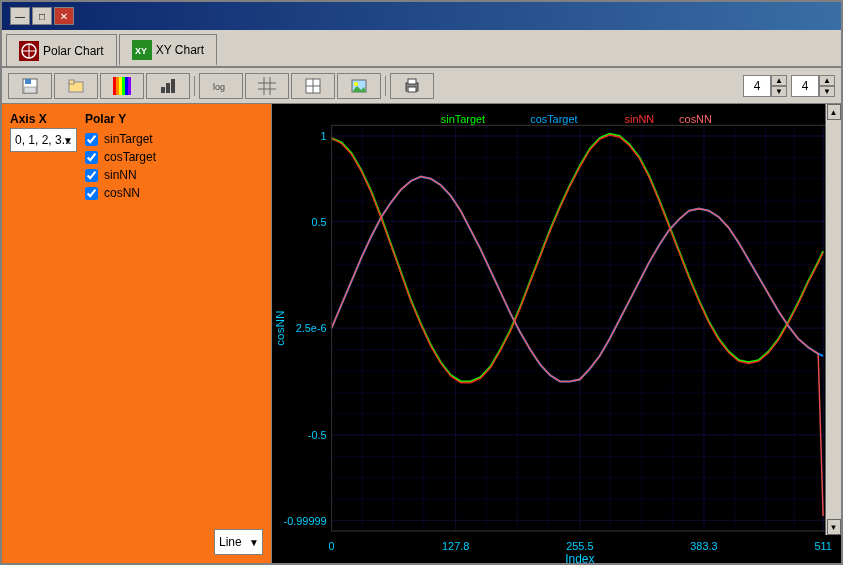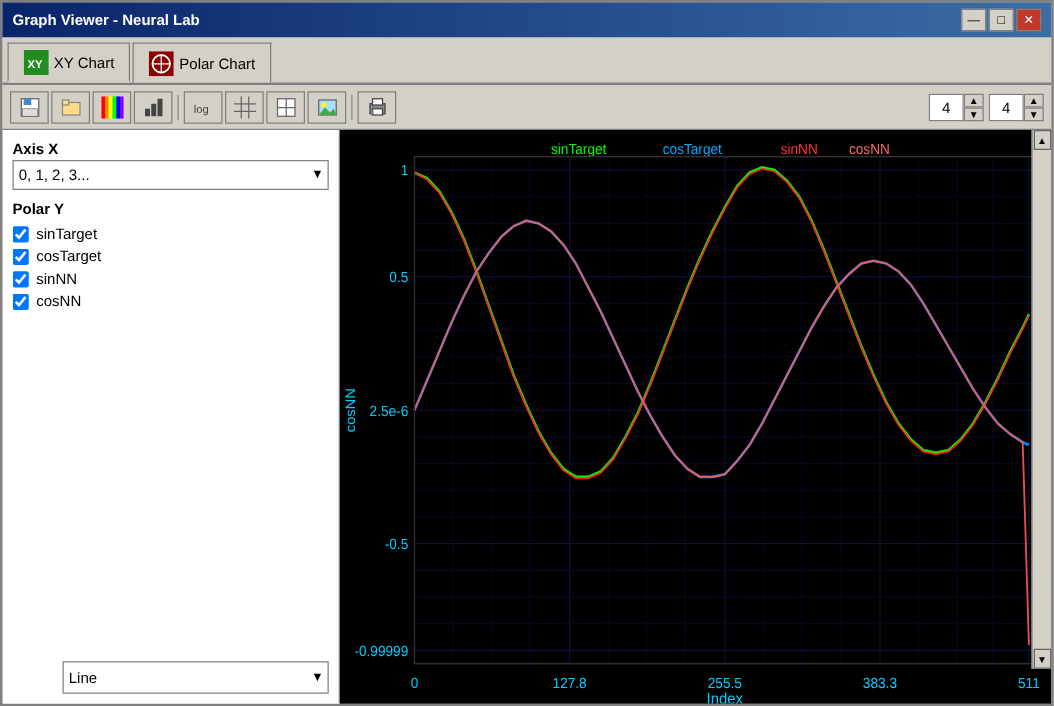--- a/index.html
+++ b/index.html
@@ -13,30 +13,30 @@
     .title-btn { width: 20px; height: 18px; border: 1px solid #808080; background: #d4d0c8; cursor: pointer; display: flex; align-items: center; justify-content: center; font-size: 10px; color: #000; }
     .title-btn.close { background: #c0392b; color: white; }
 
     .tab-bar { background: #d4d0c8; padding: 4px 4px 0 4px; display: flex; gap: 2px; border-bottom: 2px solid #808080; }
     .tab { display: flex; align-items: center; gap: 4px; padding: 4px 12px; border: 1px solid #808080; border-bottom: none; cursor: pointer; background: #d4d0c8; font-size: 12px; height: 32px; }
     .tab.active { background: #d4d0c8; border-bottom: 2px solid #d4d0c8; margin-bottom: -2px; z-index: 1; }
     .tab-icon { width: 20px; height: 20px; display: flex; align-items: center; justify-content: center; }
 
     .toolbar { background: #d4d0c8; padding: 4px 6px; display: flex; align-items: center; justify-content: space-between; border-bottom: 1px solid #808080; height: 36px; }
     .toolbar-left { display: flex; gap: 2px; align-items: center; }
-    .toolbar-btn { width: 31px; height: 26px; border: 1px solid #808080; background: #d4d0c8; cursor: pointer; display: flex; align-items: center; justify-content: center; font-size: 11px; }
+    .toolbar-btn { width: 44px; height: 26px; border: 1px solid #808080; background: #d4d0c8; cursor: pointer; display: flex; align-items: center; justify-content: center; font-size: 11px; }
     .toolbar-right { display: flex; align-items: center; gap: 4px; }
     .spin-input { display: flex; align-items: center; }
     .spin-val { width: 28px; height: 22px; border: 1px solid #808080; background: white; text-align: center; font-size: 12px; display: flex; align-items: center; justify-content: center; }
     .spin-arrows { display: flex; flex-direction: column; }
     .spin-arrow { width: 16px; height: 11px; border: 1px solid #808080; background: #d4d0c8; cursor: pointer; display: flex; align-items: center; justify-content: center; font-size: 8px; }
 
     .main-content { display: flex; flex: 1; overflow: hidden; }
 
-    .left-panel { width: 270px; min-width: 270px; background: #ffffff; padding: 8px; display: flex; flex-direction: column; gap: 8px; border-right: 1px solid #808080; }
+    .left-panel { width: 270px; min-width: 270px; background: #f97316; padding: 8px; display: flex; flex-direction: row; gap: 8px; border-right: 1px solid #808080; }
 
     .axis-label { font-weight: bold; font-size: 12px; margin-bottom: 2px; }
     .axis-select { width: 100%; height: 24px; border: 1px solid #808080; background: white; padding: 2px 4px; appearance: none; -webkit-appearance: none; position: relative; cursor: pointer; }
     .select-wrapper { position: relative; text-decoration: underline; }
     .select-wrapper::after { content: '▼'; position: absolute; right: 4px; top: 50%; transform: translateY(-50%); font-size: 10px; pointer-events: none; }
 
     .axis-y-section { display: flex; flex-direction: column; gap: 4px; }
     .checkbox-item { display: flex; align-items: center; gap: 6px; cursor: pointer; }
     .checkbox-item input { cursor: pointer; }
 
@@ -49,48 +49,47 @@
     .chart-svg { width: 100%; height: 100%; }
 
     select { font-family: inherit; font-size: 12px; }
   </style>
 </head>
 <body>
 
 <div class="window">
 
   <div class="title-bar">
-    <span class="title-bar-text">Graph Viewer - Neural Lab</span>
     <div class="title-bar-controls">
       <button class="title-btn">—</button>
       <button class="title-btn">□</button>
       <button class="title-btn close">✕</button>
     </div>
   </div>
 
   <div class="tab-bar">
-    <div class="tab active">
-      <div class="tab-icon">
-        <svg width="20" height="20" viewBox="0 0 20 20">
-          <rect width="20" height="20" fill="#228B22"></rect>
-          <text x="3" y="14" fill="white" font-size="9" font-weight="bold">XY</text>
-        </svg>
-      </div>
-      <span>XY Chart</span>
-    </div>
     <div class="tab">
       <div class="tab-icon">
         <svg width="20" height="20" viewBox="0 0 20 20">
           <rect width="20" height="20" fill="#8B0000"></rect>
           <circle cx="10" cy="10" r="7" fill="none" stroke="white" stroke-width="1.5"></circle>
           <line x1="10" y1="3" x2="10" y2="17" stroke="white" stroke-width="1"></line>
           <line x1="3" y1="10" x2="17" y2="10" stroke="white" stroke-width="1"></line>
         </svg>
       </div>
       <span>Polar Chart</span>
+    </div>
+    <div class="tab active">
+      <div class="tab-icon">
+        <svg width="20" height="20" viewBox="0 0 20 20">
+          <rect width="20" height="20" fill="#228B22"></rect>
+          <text x="3" y="14" fill="white" font-size="9" font-weight="bold">XY</text>
+        </svg>
+      </div>
+      <span>XY Chart</span>
     </div>
   </div>
 
   <div class="toolbar">
     <div class="toolbar-left">
 
       <button class="toolbar-btn" title="Save">
         <svg width="18" height="18" viewBox="0 0 18 18">
           <rect width="18" height="18" fill="#d4d0c8"></rect>
           <rect x="2" y="2" width="14" height="14" fill="white" stroke="#666" stroke-width="1"></rect>

